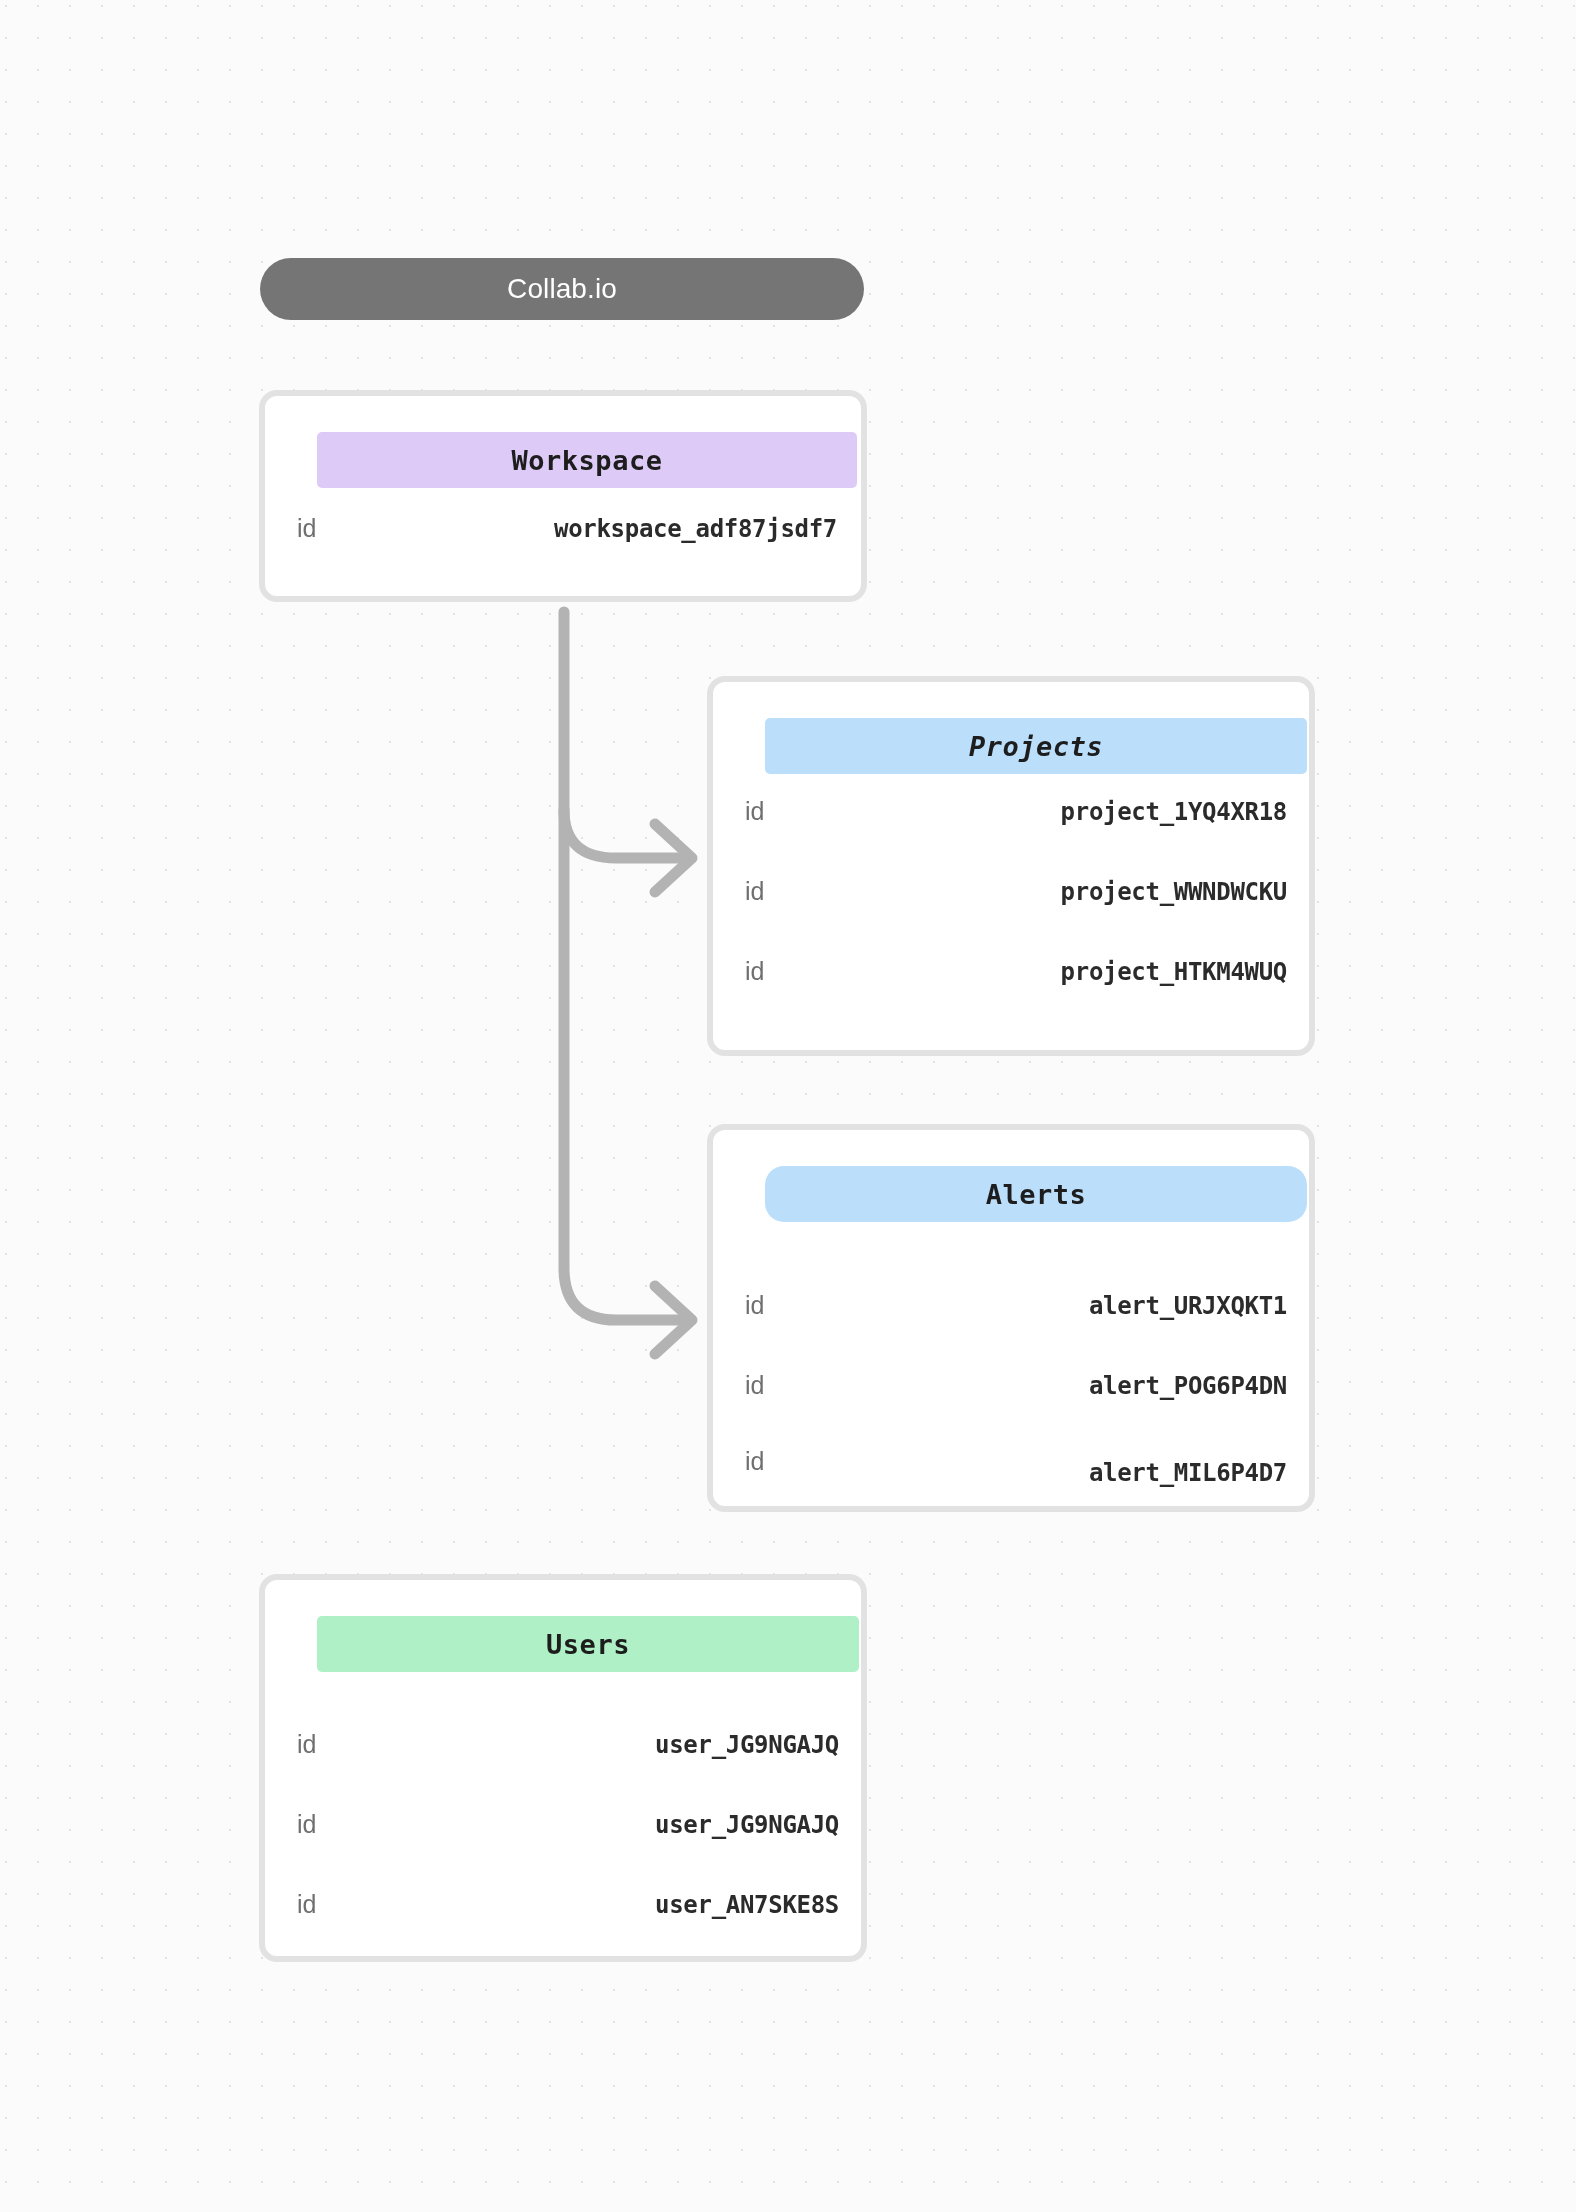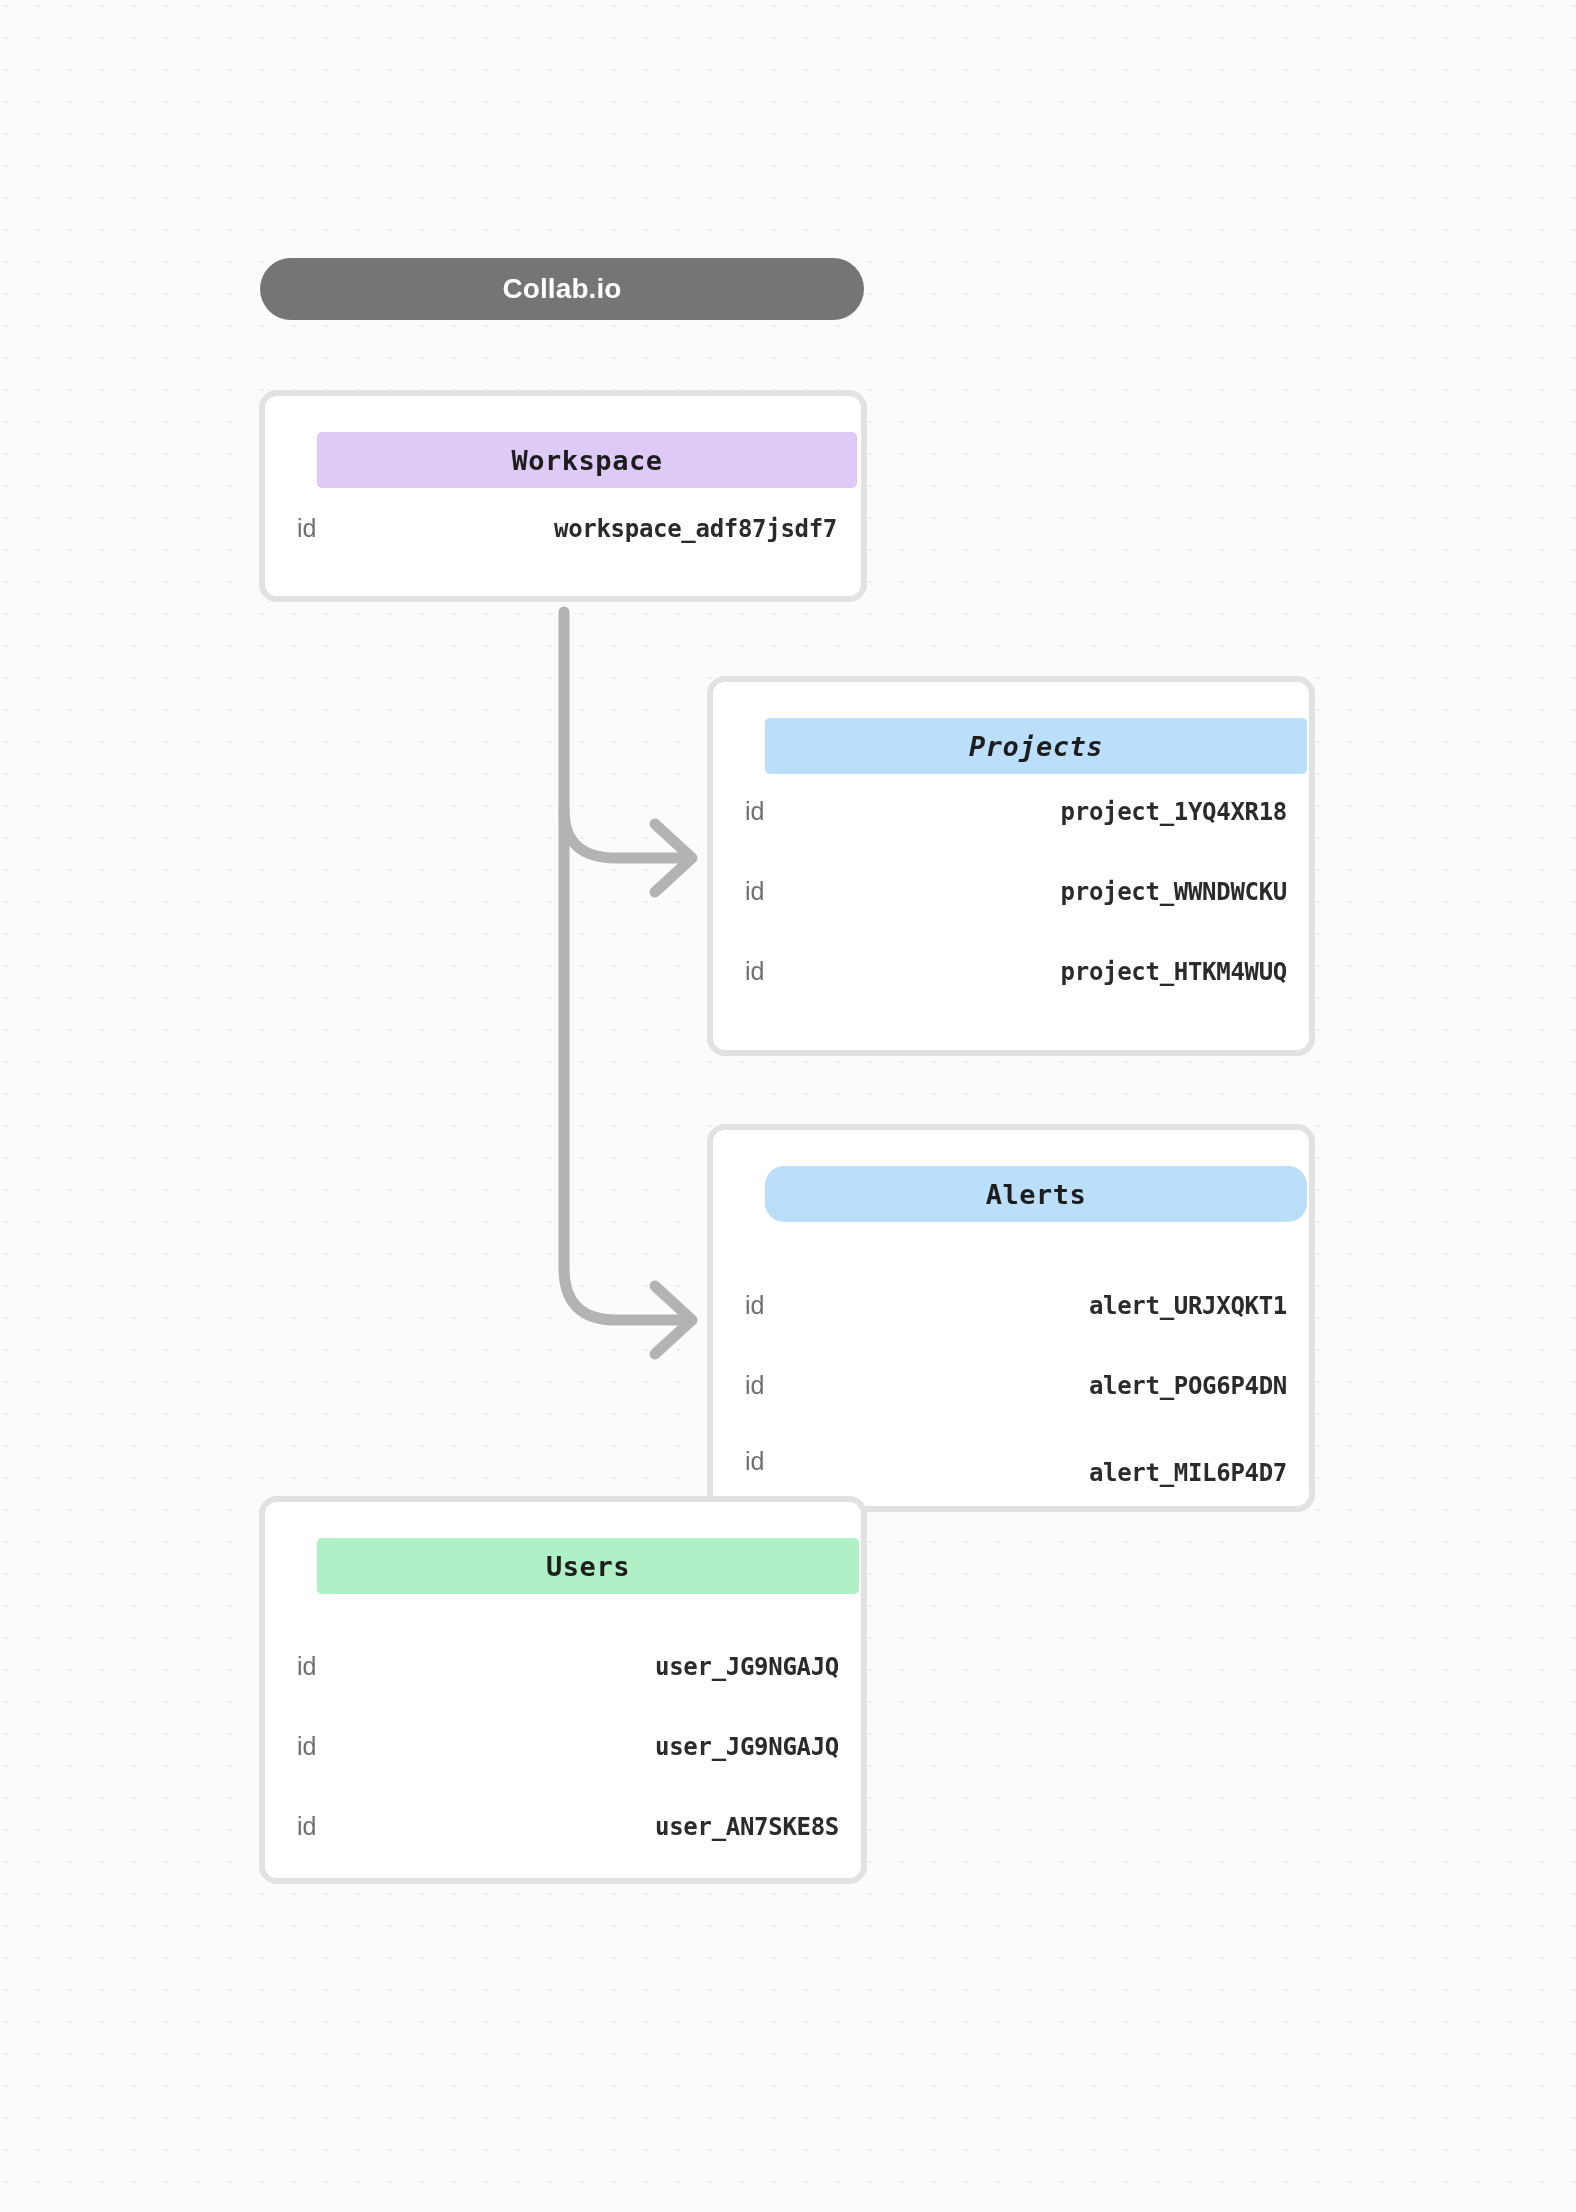--- a/index.html
+++ b/index.html
@@ -32,21 +32,20 @@
     height: 62px;
     border-radius: 31px;
     background: #757575;
     color: #ffffff;
     display: flex;
     align-items: center;
     justify-content: center;
     font-size: 28px;
     font-family: "Liberation Sans", sans-serif;
     letter-spacing: 0.1px;
-    font-weight: bold;
   }
 
   
   .card {
     position: absolute;
     background: #ffffff;
     border: 6px solid #e2e2e2;
     border-radius: 18px;
     box-sizing: border-box;
   }
@@ -103,21 +102,21 @@
   
   #card-alerts { left: 707px; top: 1124px; width: 608px; height: 388px; }
   #card-alerts .card-header { left: 32px; top: 36px; width: 542px; background: #bbdefb; border-radius: 19px; }
   #card-alerts .row { left: 32px; width: 542px; }
   #card-alerts .row-0 { top: 161px; }
   #card-alerts .row-1 { top: 241px; }
   #card-alerts .row-2 { top: 317px; }
   #card-alerts .row-2 .row-val { position: relative; top: 11px; }
 
   
-  #card-users { left: 259px; top: 1496px; width: 608px; height: 388px; }
+  #card-users { left: 259px; top: 1574px; width: 608px; height: 388px; }
   #card-users .card-header { left: 32px; top: 36px; width: 542px; background: #aff0c6; }
   #card-users .row { left: 32px; width: 542px; }
   #card-users .row-0 { top: 150px; }
   #card-users .row-1 { top: 230px; }
   #card-users .row-2 { top: 310px; }
 
   
   #connectors {
     position: absolute;
     left: 0;

